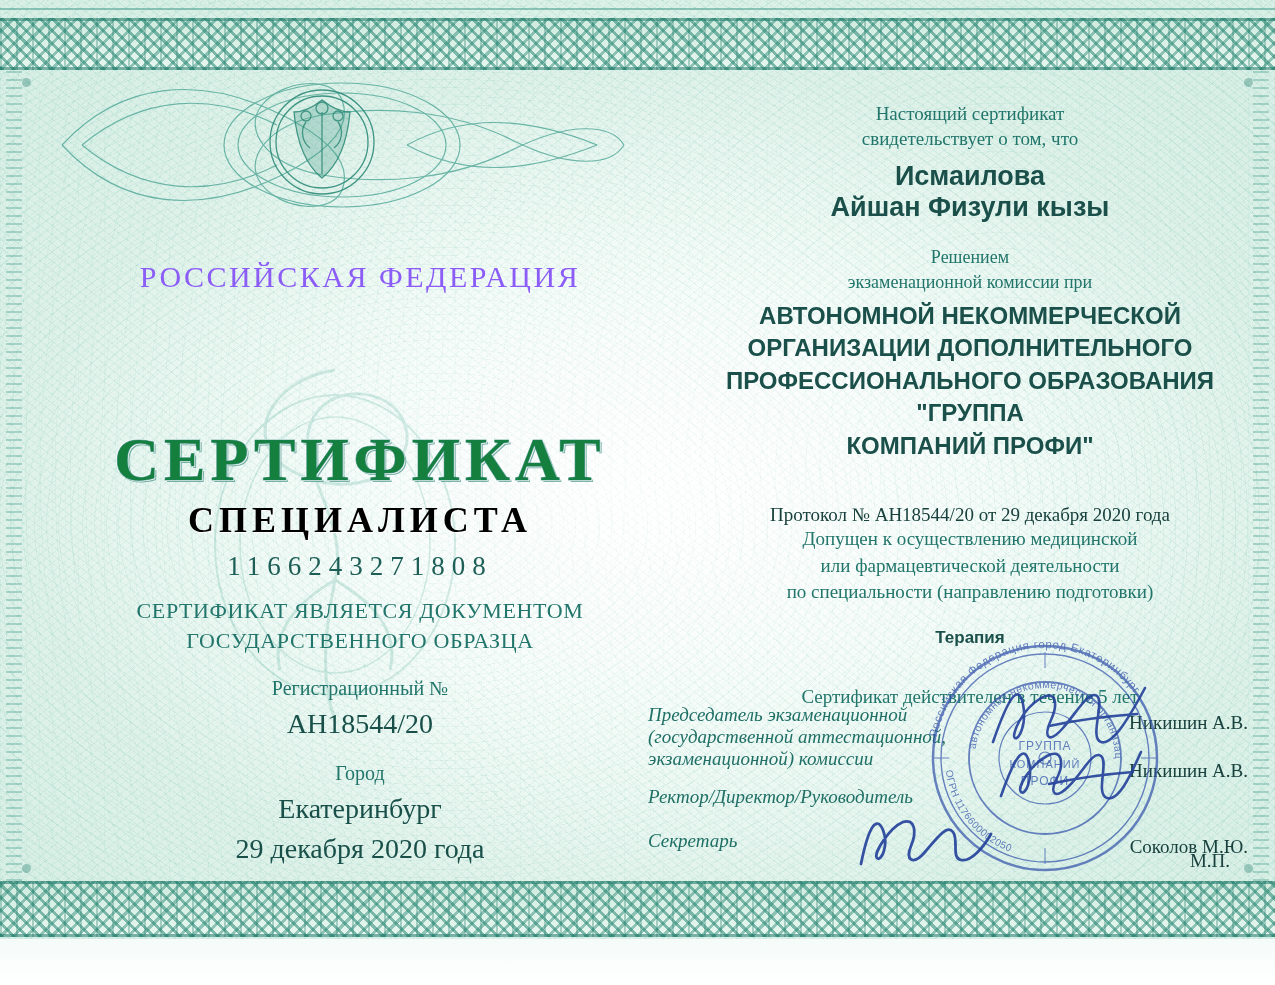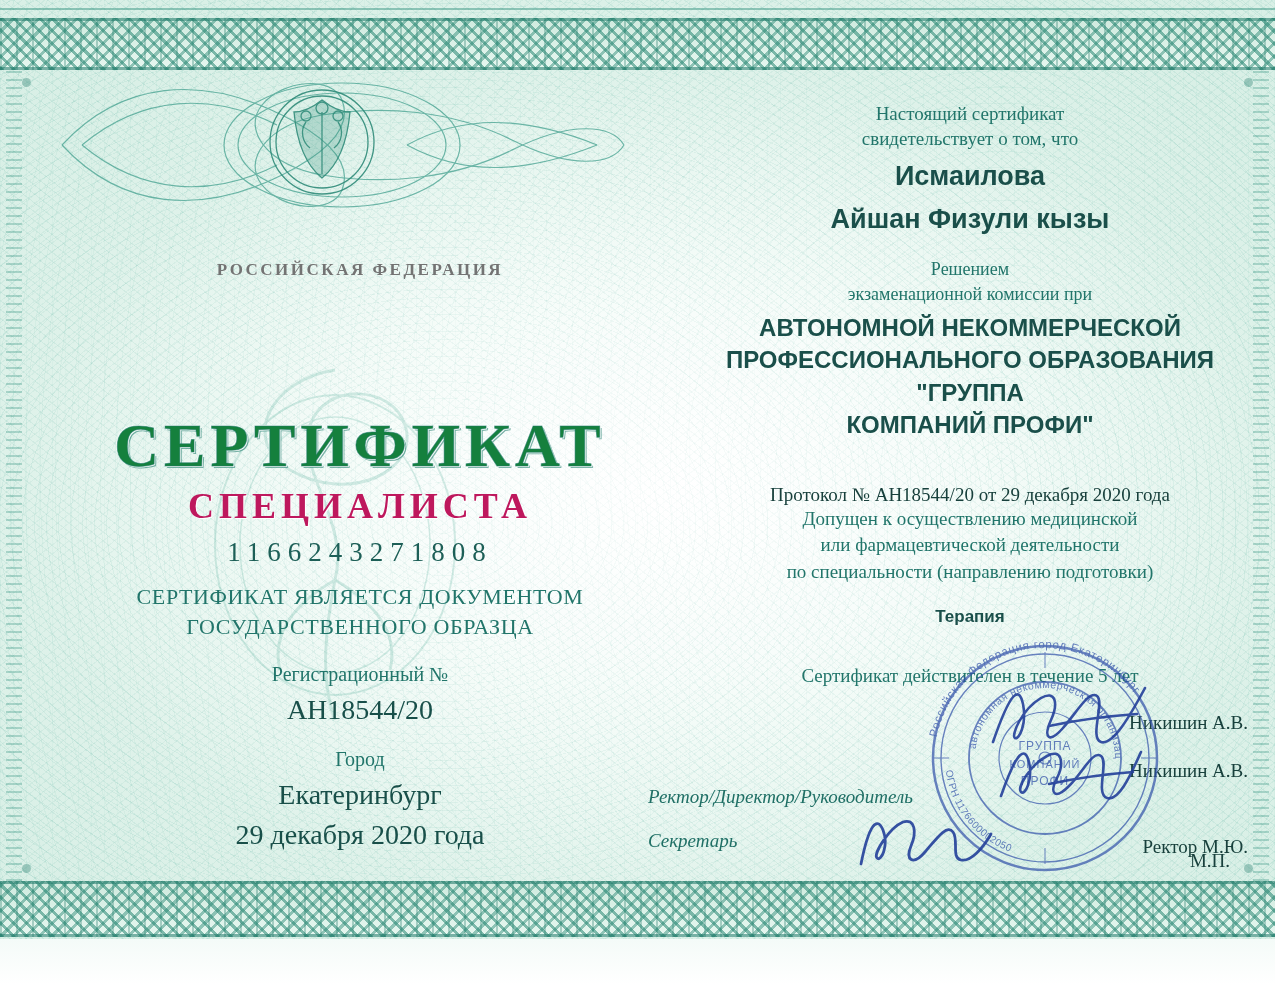--- a/index.html
+++ b/index.html
@@ -105,43 +105,43 @@
   }
 
   
   .left-col {
     position: absolute;
     left: 30px; top: 260px;
     width: 660px;
     text-align: center;
   }
   .rf-title {
-    font-size: 17px;
+    font-size: 30px;
     letter-spacing: 2.5px;
-    color: #737373;
-    font-weight: 700;
+    color: #8b5cf6;
+    font-weight: 400;
   }
   .cert-word {
     margin-top: 130px;
     font-size: 62px;
     letter-spacing: 5px;
     font-weight: 700;
     color: #15803d;
     text-shadow:
       1px 1px 0 #ffffff,
       2px 2px 0 rgba(26,120,104,.55),
       -1px -1px 0 rgba(255,255,255,.85);
     -webkit-text-stroke: 1px rgba(26,120,104,.55);
   }
   .cert-sub {
     margin-top: 4px;
     font-size: 36px;
     letter-spacing: 5px;
     font-weight: 700;
-    color: #be185d;
+    color: #000000;
     text-shadow: 1px 1px 0 #ffffff;
   }
   .cert-number {
     margin-top: 10px;
     font-size: 27px;
     letter-spacing: 7px;
     color: #1d5f57;
     font-weight: 500;
   }
   .cert-note {
@@ -175,21 +175,21 @@
     color: #21756a;
   }
   .name-line {
     font-family: "Liberation Sans", sans-serif;
     font-size: 27px;
     font-weight: 700;
     color: #1a4f4a;
     margin-top: 10px;
   }
   .name-line.second {
-    margin-top: 12px;
+    margin-top: 0;
   }
   .decision {
     margin-top: 22px;
     font-size: 18px;
     line-height: 1.35;
     color: #21756a;
   }
   .org {
     margin-top: 6px;
     font-family: "Liberation Sans", sans-serif;
@@ -375,50 +375,56 @@
     </div>
     <div class="name-line">Исмаилова</div>
     <div class="name-line second">Айшан Физули кызы</div>
 
     <div class="decision">
       <div>Решением</div>
       <div>экзаменационной комиссии при</div>
     </div>
     <div class="org">
       <div>АВТОНОМНОЙ НЕКОММЕРЧЕСКОЙ</div>
+      <div>ОРГАНИЗАЦИИ ДОПОЛНИТЕЛЬНОГО</div>
       <div>ПРОФЕССИОНАЛЬНОГО ОБРАЗОВАНИЯ "ГРУППА</div>
       <div>КОМПАНИЙ ПРОФИ"</div>
     </div>
 
     <div class="protocol">Протокол № АН18544/20 от 29 декабря 2020 года</div>
 
     <div class="admitted">
       <div>Допущен к осуществлению медицинской</div>
       <div>или фармацевтической деятельности</div>
       <div>по специальности (направлению подготовки)</div>
     </div>
 
     <div class="specialty">Терапия</div>
 
     <div class="validity">Сертификат действителен в течение 5 лет</div>
   </div>
 
   <div class="sig-block">
     <div class="sig-row" style="height:70px;">
+      <div class="sig-role multiline">
+        <div>Председатель экзаменационной</div>
+        <div>(государственной аттестационной,</div>
+        <div>экзаменационной) комиссии</div>
+      </div>
       <div class="sig-name" style="top:6px;">Никишин А.В.</div>
     </div>
 
     <div class="sig-row" style="height:40px;">
       <div class="sig-role" style="top:10px;">Ректор/Директор/Руководитель</div>
       <div class="sig-name" style="top:-16px;">Никишин А.В.</div>
     </div>
 
     <div class="sig-row" style="height:40px;">
       <div class="sig-role" style="top:14px;">Секретарь</div>
-      <div class="sig-name" style="top:20px;">Ректор М.Ю.</div>
+      <div class="sig-name" style="top:20px;">Соколов М.Ю.</div>
     </div>
 
     <div class="mp">М.П.</div>
   </div>
 
   <svg class="seal" viewBox="0 0 290 270">
     <defs>
       <path id="sealTop" d="M35,140 a110,110 0 0 1 220,0"></path>
       <path id="sealBottom" d="M45,140 a100,100 0 0 0 200,0"></path>
       <path id="sealInner" d="M75,140 a70,70 0 0 1 140,0"></path>

